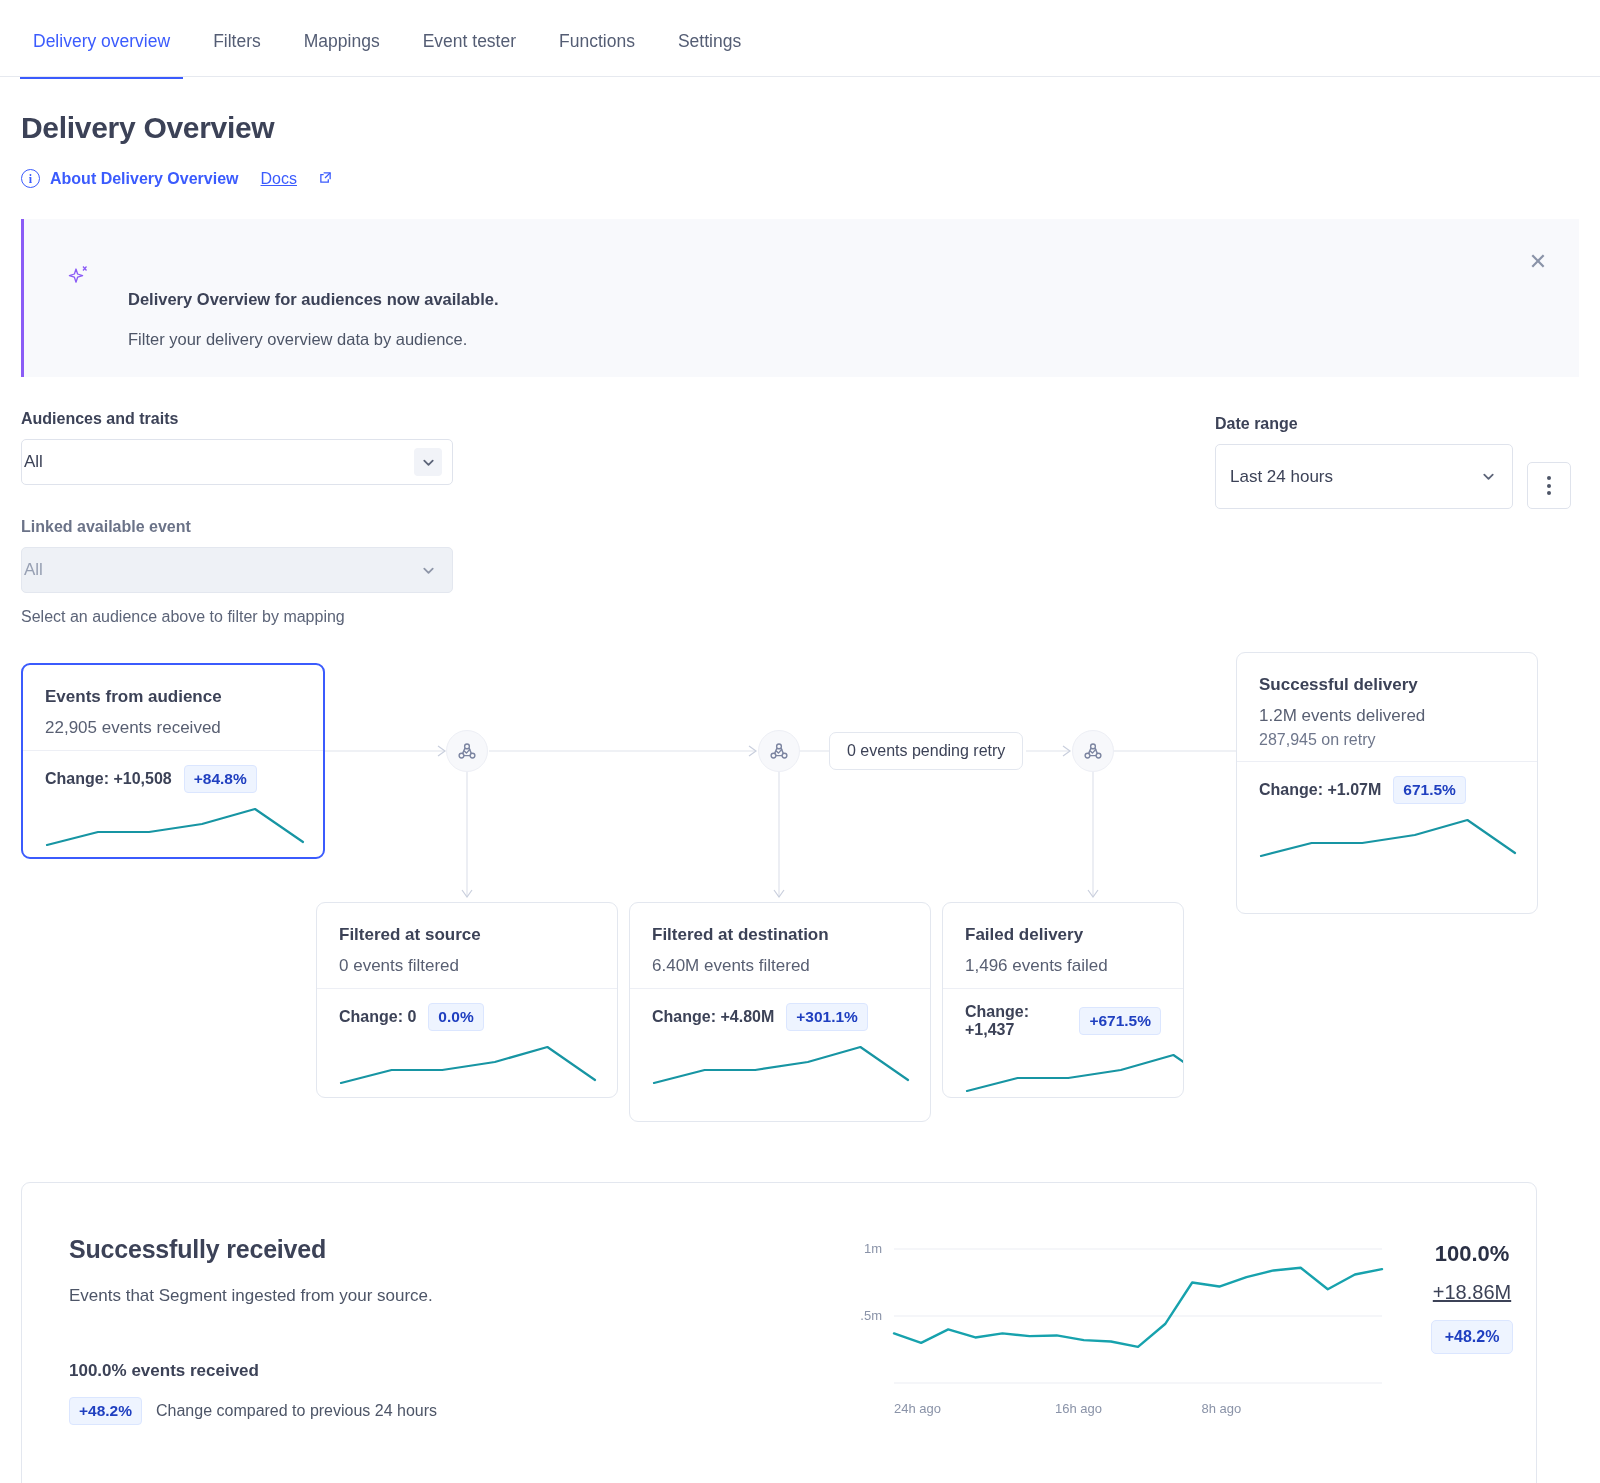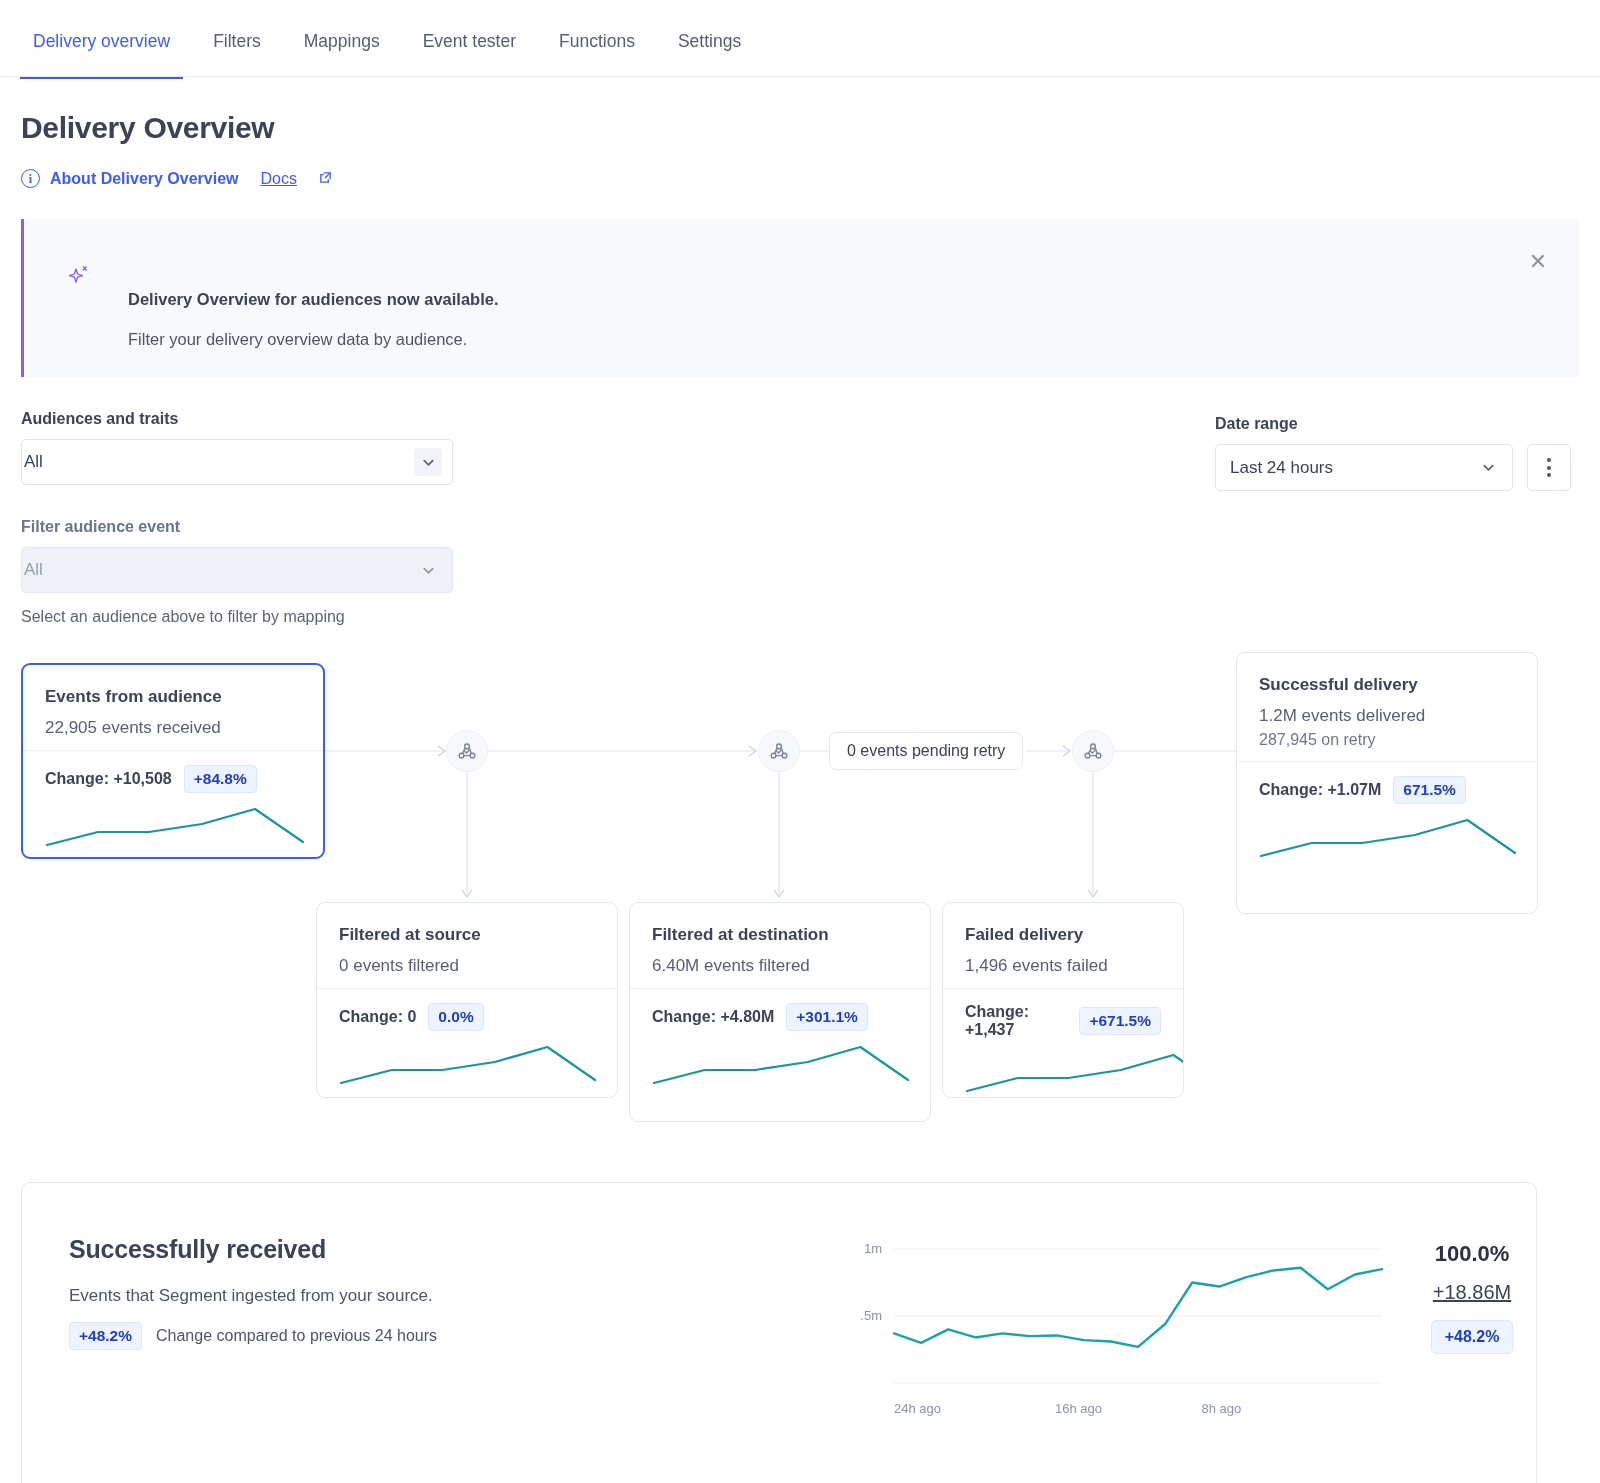--- a/index.html
+++ b/index.html
@@ -161,21 +161,21 @@
     position: absolute;
     right: 29px;
     top: 5px;
     display: flex;
     align-items: flex-end;
     gap: 14px;
   }
   .daterange .field-label { margin: 0 0 11px 0; }
   .dr-select {
     position: relative;
-    width: 298px; height: 47px;
+    width: 298px; height: 65px;
     border: 1px solid #dfe3ec;
     border-radius: 5px;
     background: #fff;
     display: flex; align-items: center;
     padding: 0 14px;
     font-size: 17px;
     color: #3c4257;
     cursor: pointer;
   }
   .kebab {
@@ -372,21 +372,21 @@
   <div class="field-label">Audiences and traits</div>
   <div class="select">
     <span>All</span>
     <span class="chev">
       <svg width="15" height="15" viewBox="0 0 16 16">
           <path d="M3.5 6 L8 10.5 L12.5 6" fill="none" stroke="#5c6478" stroke-width="1.9" stroke-linecap="round" stroke-linejoin="round"></path>
         </svg>
     </span>
   </div>
 
-  <div class="field-label muted">Filter audience event</div>
+  <div class="field-label muted">Linked available event</div>
   <div class="select disabled">
     <span>All</span>
     <span class="chev">
       <svg width="15" height="15" viewBox="0 0 16 16">
           <path d="M3.5 6 L8 10.5 L12.5 6" fill="none" stroke="#8e96a8" stroke-width="1.9" stroke-linecap="round" stroke-linejoin="round"></path>
         </svg>
     </span>
   </div>
   <div class="helper">Select an audience above to filter by mapping</div>
 
@@ -545,20 +545,21 @@
         <polyline points="2,44 53,31 104,31 157,23 210,8 258,41" fill="none" stroke="#1795a3" stroke-width="2.2" stroke-linejoin="round" stroke-linecap="round"></polyline>
       </svg>
     </div>
   </div>
 </div>
 
 <div class="panel">
   <div class="panel-left">
     <div class="panel-h">Successfully received</div>
     <div class="panel-p">Events that Segment ingested from your source.</div>
+    <div class="panel-stat">100.0% events received</div>
     <div class="panel-badge-row">
       <span class="pct-badge">+48.2%</span>
       <span class="panel-note">Change compared to previous 24 hours</span>
     </div>
   </div>
 
   <div class="chart-wrap">
     <svg id="main-chart" width="560" height="190">
         <line x1="66" x2="554" y1="81" y2="81" stroke="#eceef4" stroke-width="1.2"></line>
         <line x1="66" x2="554" y1="14" y2="14" stroke="#eceef4" stroke-width="1.2"></line>

